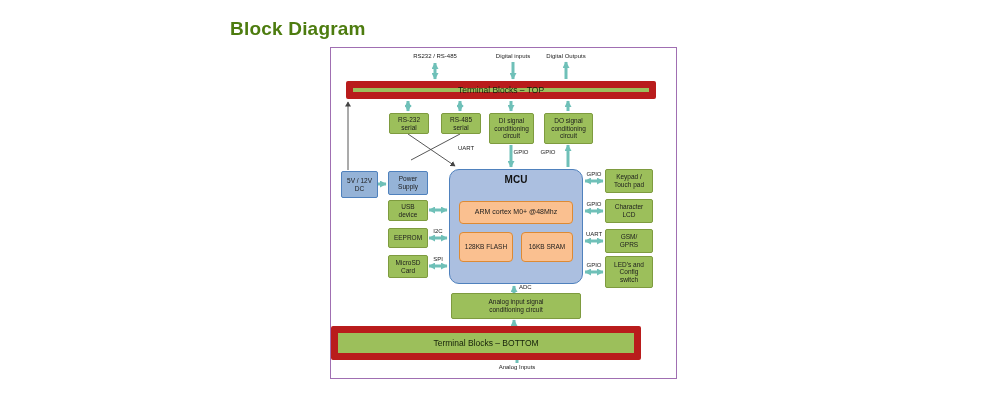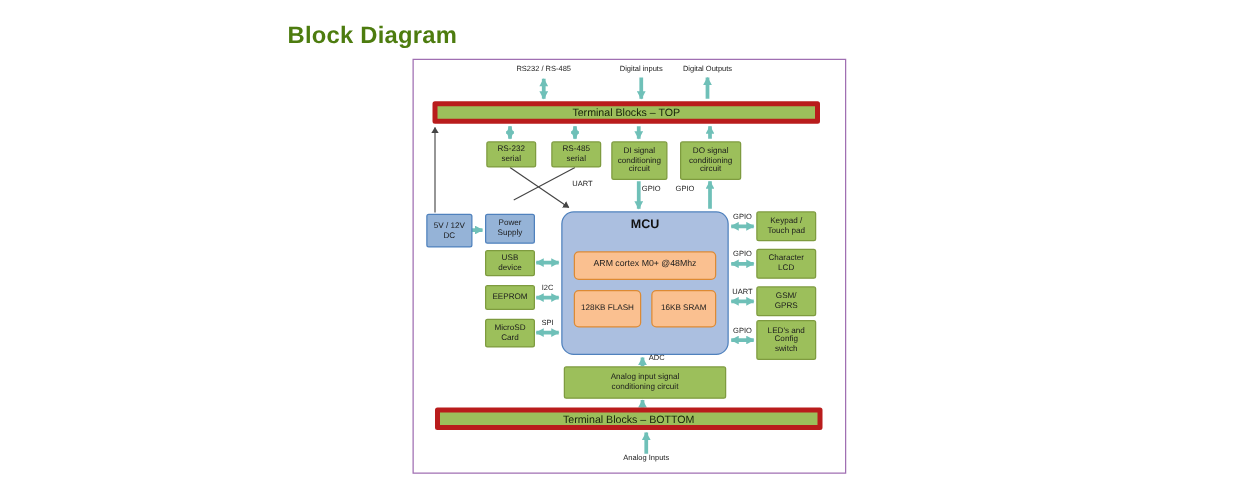--- a/index.html
+++ b/index.html
@@ -16,21 +16,21 @@
     border:1px solid #A06FB2;background:#ffffff;
   }
   .canvas svg{position:absolute;left:0;top:0;z-index:0;}
   .box{
     position:absolute;z-index:1;display:flex;align-items:center;justify-content:center;
     text-align:center;font-size:6.5px;line-height:1.18;color:#1c1c1c;
     border-radius:2px;box-sizing:border-box;white-space:pre-line;padding:1px;
   }
   .green{background:#9CBF5B;border:1px solid #7E9B3F;}
   .blue{background:#95B3D7;border:1px solid #4F81BD;}
-  .bar{background:#9CBF5B;border:4px solid #b91c1c;font-size:8.5px;color:#15210a;}
+  .bar{background:#9CBF5B;border:7px solid #b91c1c;font-size:8.5px;color:#15210a;}
   .mcu{background:#ABBFE0;border:1.5px solid #4F81BD;border-radius:10px;}
   .mcu-title{position:absolute;top:4px;left:0;width:100%;text-align:center;
     font-size:10px;font-weight:bold;color:#111;}
   .orange{background:#FAC090;border:1px solid #DD8A34;border-radius:4px;font-size:6.5px;}
   .arm{font-size:7px;}
   .lbl{
     position:absolute;z-index:1;font-size:6px;color:#222;text-align:center;
     white-space:nowrap;line-height:1.1;
   }
 </style>
@@ -76,21 +76,21 @@
       <line x1="186" y1="315" x2="186" y2="298" marker-end="url(#tE)"></line>
     </g>
     <g stroke="#444444" stroke-width="0.9" fill="none">
       <line x1="17" y1="122" x2="17" y2="54" marker-end="url(#kE)"></line>
       <line x1="77" y1="86" x2="124" y2="118" marker-end="url(#kE)"></line>
       <line x1="129" y1="86" x2="80" y2="112"></line>
     </g>
   </svg>
 
   <div class="box bar" style="left:15px;top:33px;width:310px;height:18px;">Terminal Blocks – TOP</div>
-  <div class="box bar" style="left:17px;top:278px;width:310px;height:18px;">Terminal Blocks – BOTTOM</div>
+  <div class="box bar" style="left:0;top:278px;width:310px;height:34px;">Terminal Blocks – BOTTOM</div>
 
   <div class="lbl" style="left:74px;top:5px;width:60px;">RS232 / RS-485</div>
   <div class="lbl" style="left:152px;top:5px;width:60px;">Digital inputs</div>
   <div class="lbl" style="left:203px;top:5px;width:64px;">Digital Outputs</div>
 
   <div class="box green" style="left:58px;top:65px;width:40px;height:21px;">RS-232
 serial</div>
   <div class="box green" style="left:110px;top:65px;width:40px;height:21px;">RS-485
 serial</div>
   <div class="box green" style="left:158px;top:65px;width:45px;height:31px;">DI signal

